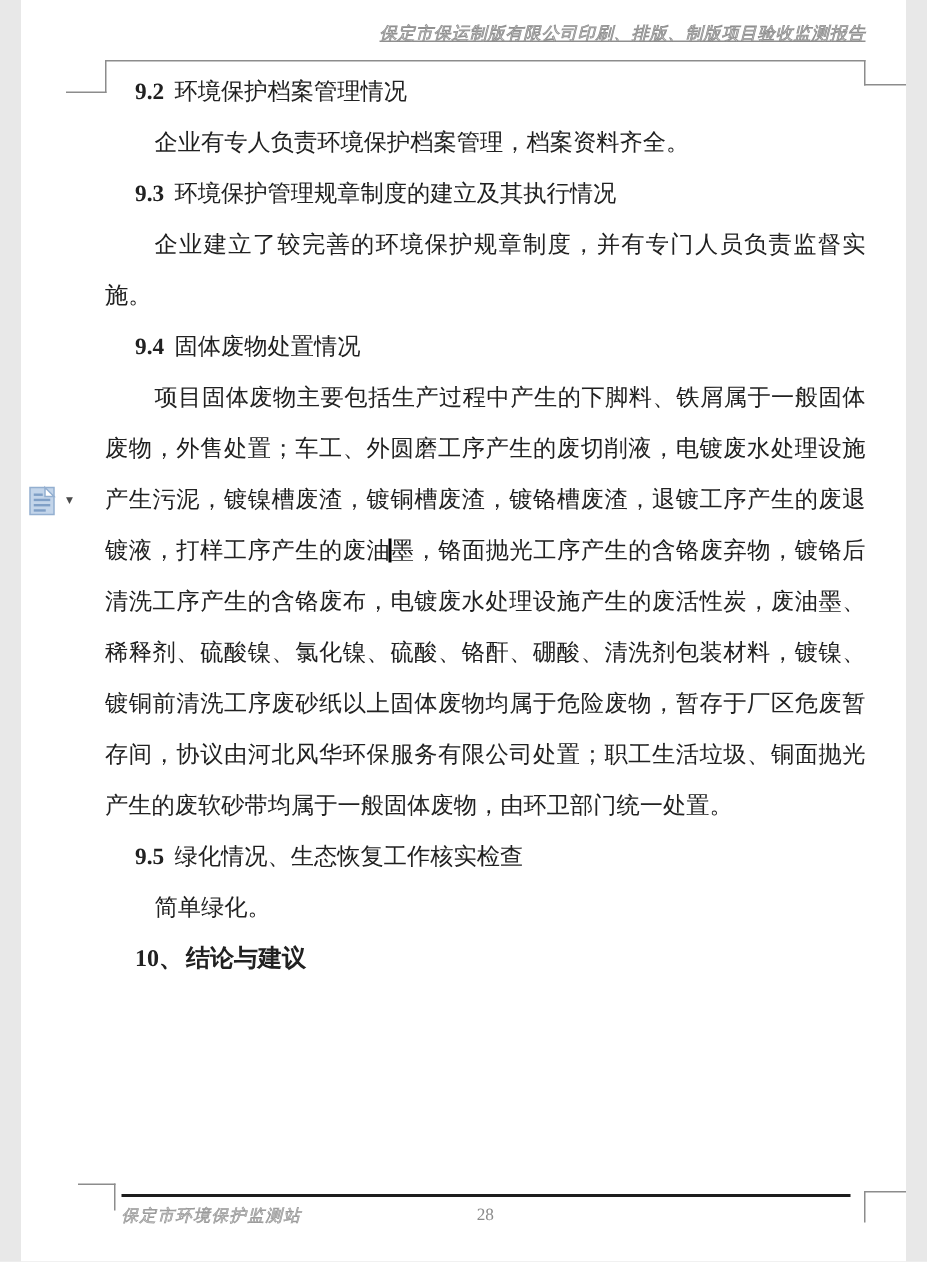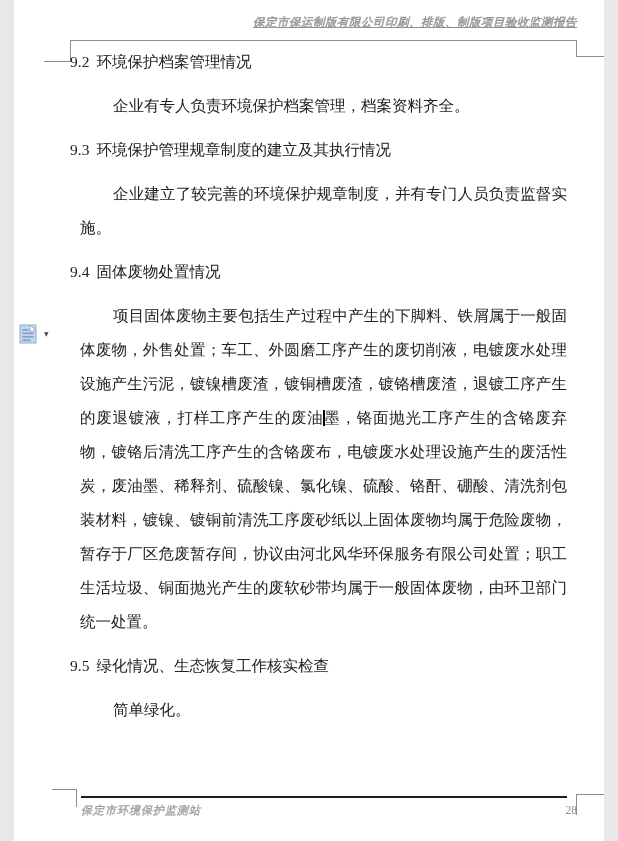--- a/index.html
+++ b/index.html
@@ -27,24 +27,24 @@
   
   .rule { position:absolute; background:#8c8c8c; }
 
   
   .content {
     position:absolute; left:56px; top:45px; width:507px;
   }
   .sec-h {
     margin:0; font-size:15.5px; line-height:34px; white-space:nowrap;
   }
-  .sec-h .num { font-weight:normal; margin-right:7px; letter-spacing:0; }
+  .sec-h .num { font-weight:bold; margin-right:7px; letter-spacing:0;margin-left:20px; }
   .sec-h.bold-h { font-weight:bold; font-size:16px; }
   .para {
-    margin:10px; font-size:15.5px; line-height:34px;
+    margin:0; font-size:15.5px; line-height:34px;
     text-align:justify; text-indent:33px;
   }
   .caret {
     display:inline-block; width:2px; height:16px;
     background:#000; margin:0 -1px; vertical-align:-3px;
   }
 
   
   .paste-btn {
     position:absolute; left:4px; top:323px; width:36px; height:24px;
@@ -60,21 +60,21 @@
   
   .footer-line { position:absolute; left:67px; top:796px; width:486px; height:2px; background:#1c1c1c; }
   .footer-site {
     position:absolute; left:67px; top:803px;
     font-size:11px; font-style:italic; letter-spacing:1px;
     color:#dcdcdc;
     -webkit-text-stroke:0.5px #9a9a9a;
   }
   .page-number {
     position:absolute; left:56px; top:804px; width:507px;
-    text-align:right; font-size:11.5px; color:#8a8a8a;
+    text-align:center; font-size:11.5px; color:#8a8a8a;
   }
 </style>
 </head>
 <body>
 
 <div class="page">
 
   <div class="header-title">保定市保运制版有限公司印刷、排版、制版项目验收监测报告</div>
 
   <div class="rule" style="left:56px; top:40px; width:507px; height:1px;"></div>
@@ -102,20 +102,21 @@
 
     <div class="sec-h"><span class="num">9.3</span><span>环境保护管理规章制度的建立及其执行情况</span></div>
     <p class="para">企业建立了较完善的环境保护规章制度，并有专门人员负责监督实施。</p>
 
     <div class="sec-h"><span class="num">9.4</span><span>固体废物处置情况</span></div>
     <p class="para"><span>项目固体废物主要包括生产过程中产生的下脚料、铁屑属于一般固体废物，外售处置；车工、外圆磨工序产生的废切削液，电镀废水处理设施产生污泥，镀镍槽废渣，镀铜槽废渣，镀铬槽废渣，退镀工序产生的废退镀液，打样工序产生的废油</span><span class="caret"></span><span>墨，铬面抛光工序产生的含铬废弃物，镀铬后清洗工序产生的含铬废布，电镀废水处理设施产生的废活性炭，废油墨、稀释剂、硫酸镍、氯化镍、硫酸、铬酐、硼酸、清洗剂包装材料，镀镍、镀铜前清洗工序废砂纸以上固体废物均属于危险废物，暂存于厂区危废暂存间，协议由河北风华环保服务有限公司处置；职工生活垃圾、铜面抛光产生的废软砂带均属于一般固体废物，由环卫部门统一处置。</span></p>
 
     <div class="sec-h"><span class="num">9.5</span><span>绿化情况、生态恢复工作核实检查</span></div>
     <p class="para">简单绿化。</p>
 
+    <div class="sec-h bold-h"><span class="num" style="margin-right:2px;">10、</span><span>结论与建议</span></div>
 
 
   </div>
 
   <div class="rule" style="left:38px; top:789px; width:25px; height:1px;"></div>
   <div class="rule" style="left:62px; top:789px; width:1px; height:18px;"></div>
   <div class="rule" style="left:562px; top:794px; width:29px; height:1px;"></div>
   <div class="rule" style="left:562px; top:794px; width:1px; height:21px;"></div>
   <div class="footer-line"></div>
 

